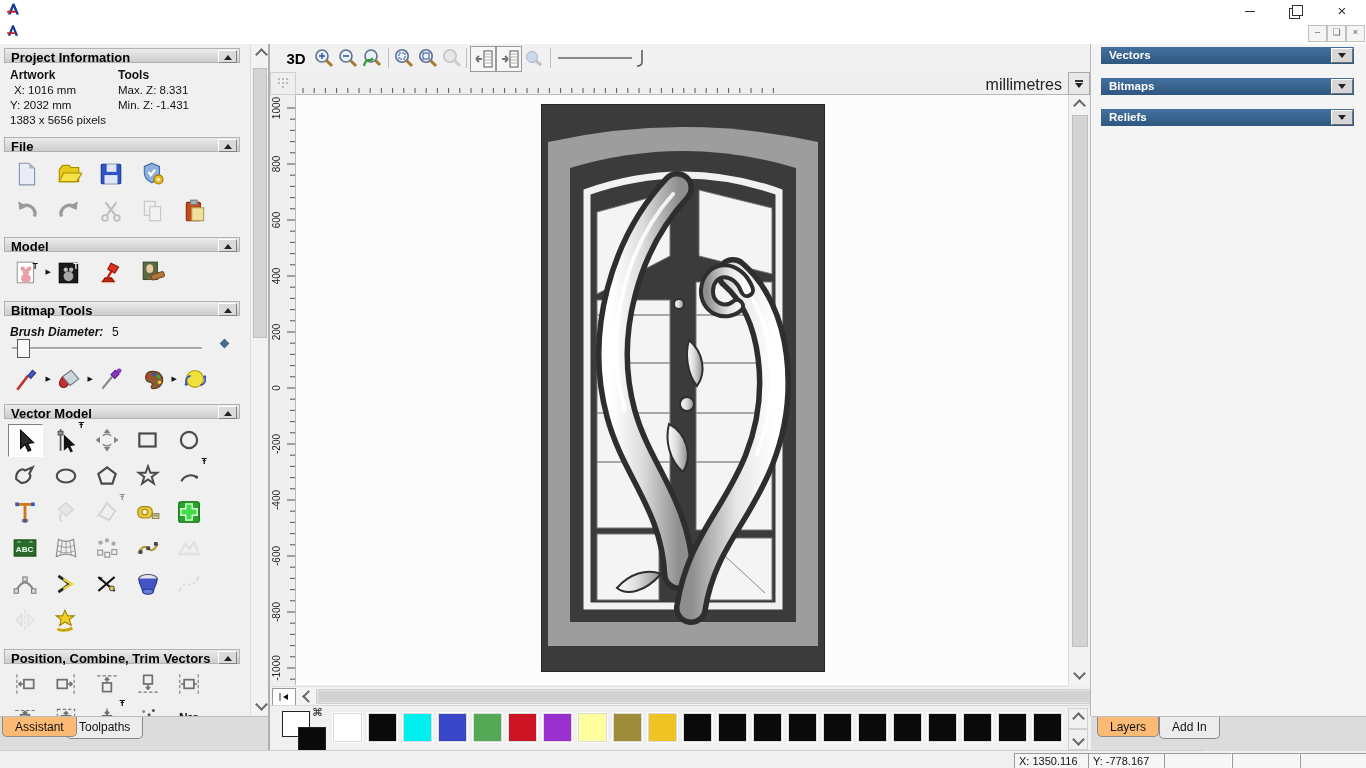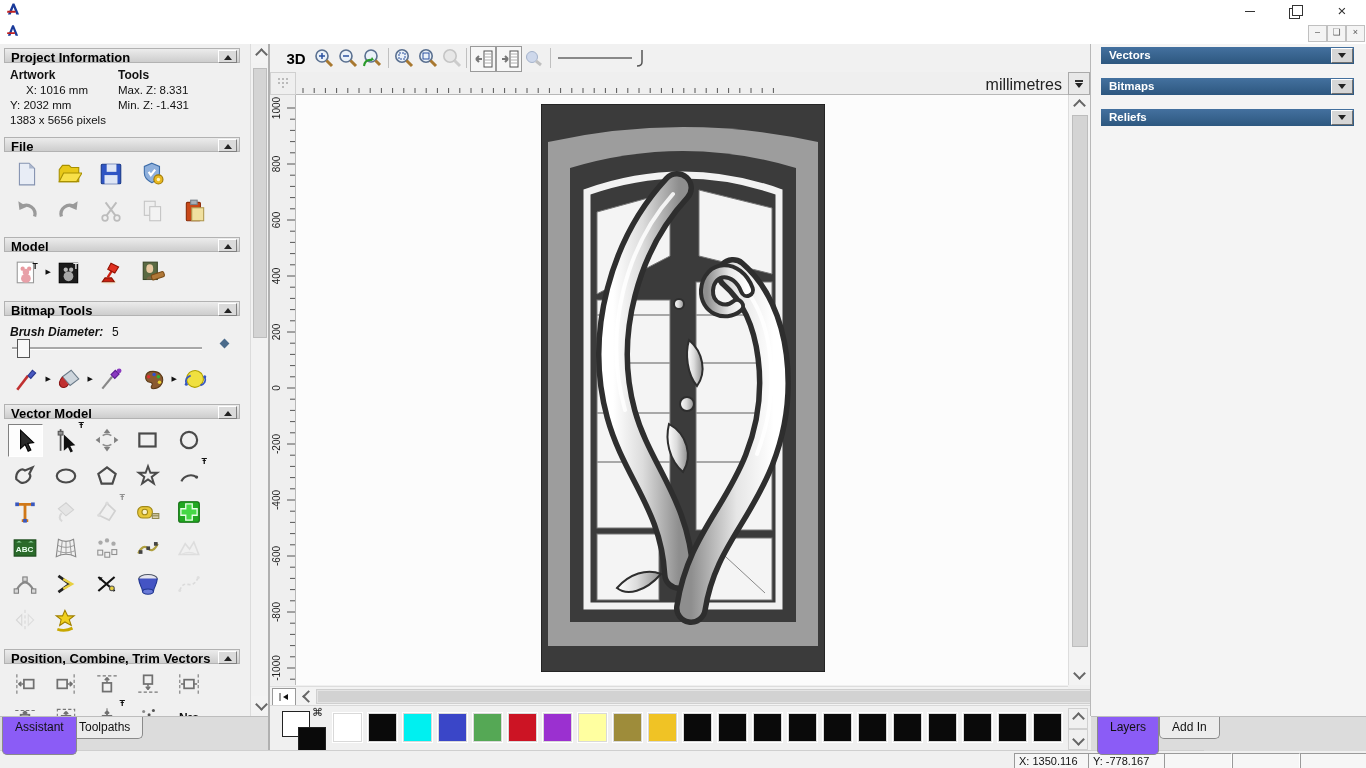--- a/index.html
+++ b/index.html
@@ -42,21 +42,21 @@
   
   .sb-v{background:#f2f2f2;border-left:1px solid #dcdcdc}
   .sb-thumb{position:absolute;left:2px;width:12px;background:#d4d4d4;border:1px solid #bdbdbd}
   .chev{display:inline-block;width:7px;height:7px;border:solid #666;border-width:0 2px 2px 0}
   .chev.up{transform:rotate(-135deg)}  .chev.down{transform:rotate(45deg)}
   .chev.left{transform:rotate(135deg)} .chev.right{transform:rotate(-45deg)}
   
   .tabstrip{font-size:12px}
   .tab{position:absolute;top:0;height:22px;background:#ececec;border:1px solid #8a8a8a;border-top:none;
        border-radius:0 0 5px 5px;padding:3px 12px 0 12px;box-sizing:border-box;color:#111}
-  .tab.active{background:#8b5cf6;z-index:2;height:38px}
+  .tab.active{background:#fdba74;z-index:2;height:20px}
   
   #toolbar{left:270px;top:44px;width:820px;height:28px;background:#f1f1f1;border-bottom:1px solid #d6d6d6}
   .tbtn{position:absolute;top:2px;width:24px;height:24px;display:flex;align-items:center;justify-content:center}
   .tbtn svg{width:22px;height:22px}
   .tbtn.bordered{border:1px solid #9a9a9a;background:#f6f6f6}
   .tbsep{position:absolute;top:4px;width:1px;height:20px;background:#c0c0c0}
   #btn-3d{font-weight:bold;font-size:15px;color:#000}
   #ruler-corner{left:270px;top:72px;width:26px;height:23px;background:#efefef;border:1px solid #d0d0d0;box-sizing:border-box}
   #hruler{left:296px;top:72px;width:772px;height:23px;background:#efefef;border-bottom:1px solid #b8b8b8;box-sizing:border-box}
   #vruler{left:270px;top:95px;width:26px;height:590px;background:#efefef;border-right:1px solid #b8b8b8;box-sizing:border-box}
@@ -127,21 +127,21 @@
 </div>
 
 <div class="abs" id="assistant">
 
   <div class="hdr" style="top:4px">
     <span>Project Information</span>
     <span class="collapse"><span class="tri-up"></span></span>
   </div>
   <div class="abs info-label" style="left:10px;top:24px">Artwork</div>
   <div class="abs info-label" style="left:118px;top:24px">Tools</div>
-  <div class="abs info-val" style="left:26px;top:40px">X: 1016 mm</div>
+  <div class="abs info-val" style="left:14px;top:40px">X: 1016 mm</div>
   <div class="abs info-val" style="left:118px;top:40px">Max. Z: 8.331</div>
   <div class="abs info-val" style="left:10px;top:55px">Y: 2032 mm</div>
   <div class="abs info-val" style="left:118px;top:55px">Min. Z: -1.431</div>
   <div class="abs info-val" style="left:10px;top:70px">1383 x 5656 pixels</div>
 
   <div class="hdr" style="top:93px">
     <span>File</span>
     <span class="collapse"><span class="tri-up"></span></span>
   </div>
   <div class="toolrow" style="top:114px">

